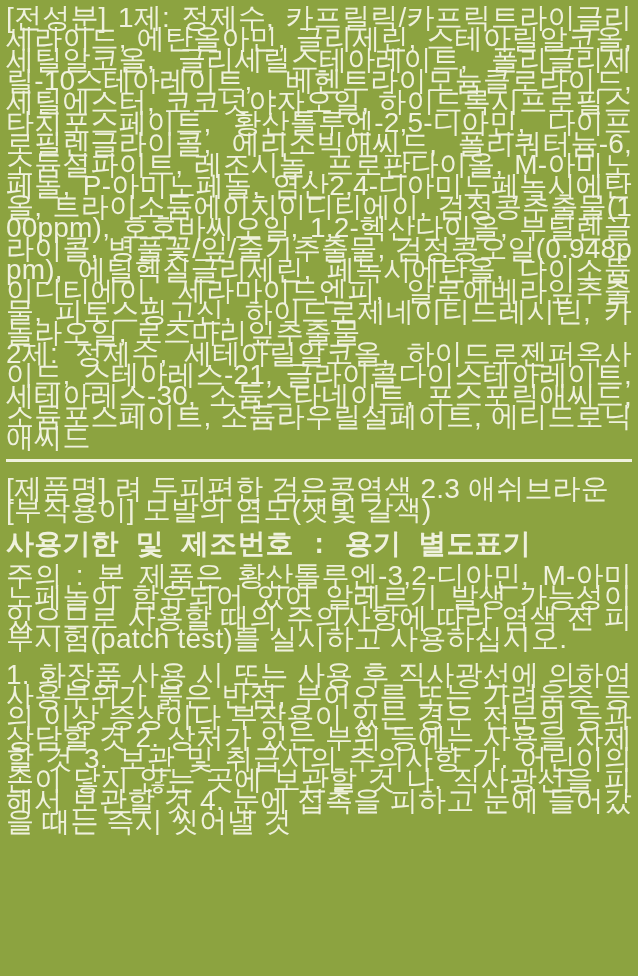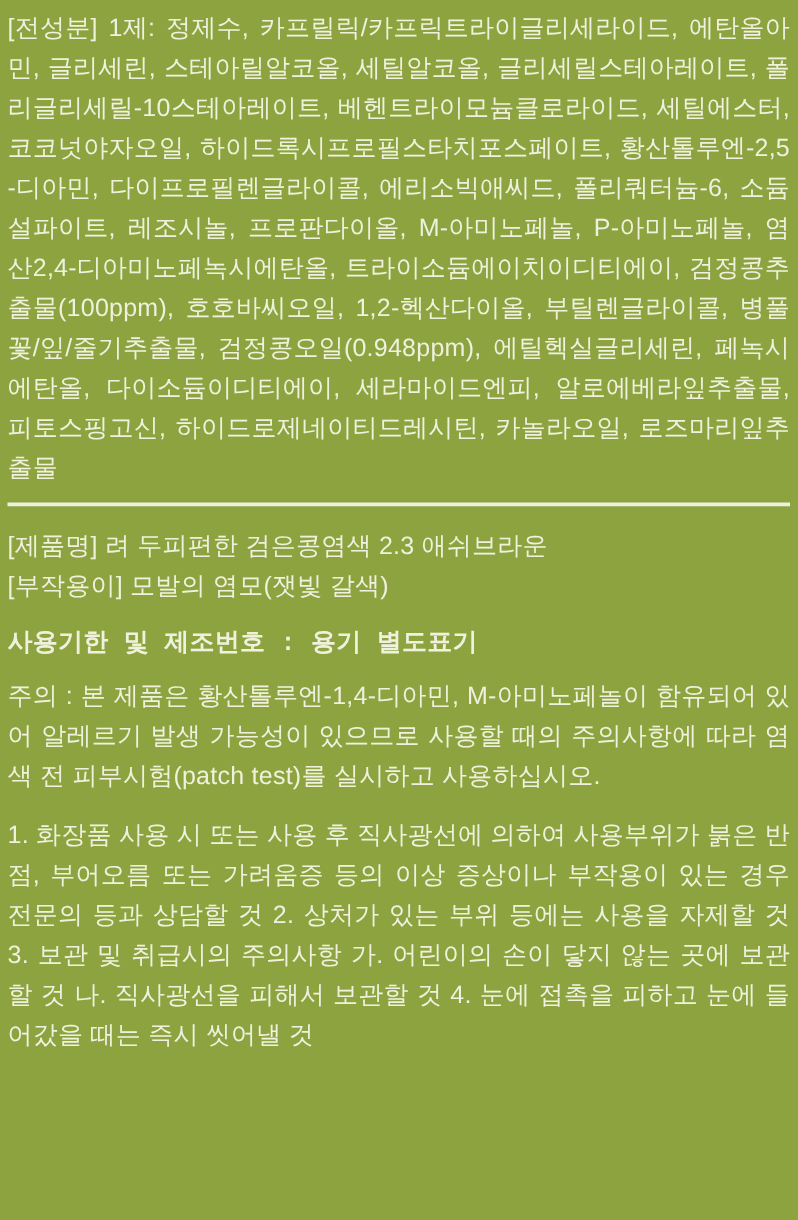--- a/index.html
+++ b/index.html
@@ -18,22 +18,22 @@
     font-family: "Liberation Sans", "DejaVu Sans", sans-serif;
     font-weight: 500;
   }
   .label-page {
     width: 638px;
     height: 976px;
     padding: 7px 6px 6px 6px;
     background: var(--bg);
   }
   .para {
-    font-size: 20px;
-    line-height: 32px;
+    font-size: 28px;
+    line-height: 21px;
     text-align: justify;
     word-break: break-all;
     letter-spacing: 0.2px;
   }
   .divider {
     height: 3px;
     background: var(--fg);
     border: none;
     margin: 11px 0 16px 0;
   }
@@ -41,29 +41,30 @@
   .gap-above-md { margin-top: 15px; }
   .bold-line { font-weight: bold; font-family: Liberation Mono, monospace; }
 </style>
 </head>
 <body>
 
 <div class="label-page">
 
   <p class="para">[전성분] 1제: 정제수, 카프릴릭/카프릭트라이글리세라이드, 에탄올아민, 글리세린, 스테아릴알코올, 세틸알코올, 글리세릴스테아레이트, 폴리글리세릴-10스테아레이트, 베헨트라이모늄클로라이드, 세틸에스터, 코코넛야자오일, 하이드록시프로필스타치포스페이트, 황산톨루엔-2,5-디아민, 다이프로필렌글라이콜, 에리소빅애씨드, 폴리쿼터늄-6, 소듐설파이트, 레조시놀, 프로판다이올, M-아미노페놀, P-아미노페놀, 염산2,4-디아미노페녹시에탄올, 트라이소듐에이치이디티에이, 검정콩추출물(100ppm), 호호바씨오일, 1,2-헥산다이올, 부틸렌글라이콜, 병풀꽃/잎/줄기추출물, 검정콩오일(0.948ppm), 에틸헥실글리세린, 페녹시에탄올, 다이소듐이디티에이, 세라마이드엔피, 알로에베라잎추출물, 피토스핑고신, 하이드로제네이티드레시틴, 카놀라오일, 로즈마리잎추출물</p>
 
+  <p class="para">2제: 정제수, 세테아릴알코올, 하이드로젠퍼옥사이드, 스테아레스-21, 글라이콜다이스테아레이트, 세테아레스-30, 소듐스타네이트, 포스포릭애씨드, 소듐포스페이트, 소듐라우릴설페이트, 에티드로닉애씨드</p>
 
   <hr class="divider">
 
   <p class="para">[제품명] 려 두피편한 검은콩염색 2.3 애쉬브라운</p>
 
   <p class="para">[부작용이] 모발의 염모(잿빛 갈색)</p>
 
 
 
 
   <p class="para bold-line gap-above-md">사용기한 및 제조번호 : 용기 별도표기</p>
 
-  <p class="para gap-above-sm">주의 : 본 제품은 황산톨루엔-1,4-디아민, M-아미노페놀이 함유되어 있어 알레르기 발생 가능성이 있으므로 사용할 때의 주의사항에 따라 염색 전 피부시험(patch test)를 실시하고 사용하십시오.</p>
+  <p class="para gap-above-sm">주의 : 본 제품은 황산톨루엔-3,2-디아민, M-아미노페놀이 함유되어 있어 알레르기 발생 가능성이 있으므로 사용할 때의 주의사항에 따라 염색 전 피부시험(patch test)를 실시하고 사용하십시오.</p>
 
   <p class="para gap-above-md">1. 화장품 사용 시 또는 사용 후 직사광선에 의하여 사용부위가 붉은 반점, 부어오름 또는 가려움증 등의 이상 증상이나 부작용이 있는 경우 전문의 등과 상담할 것 2. 상처가 있는 부위 등에는 사용을 자제할 것 3. 보관 및 취급시의 주의사항 가. 어린이의 손이 닿지 않는 곳에 보관할 것 나. 직사광선을 피해서 보관할 것 4. 눈에 접촉을 피하고 눈에 들어갔을 때는 즉시 씻어낼 것</p>
 
 </div>
 
 </body></html>

